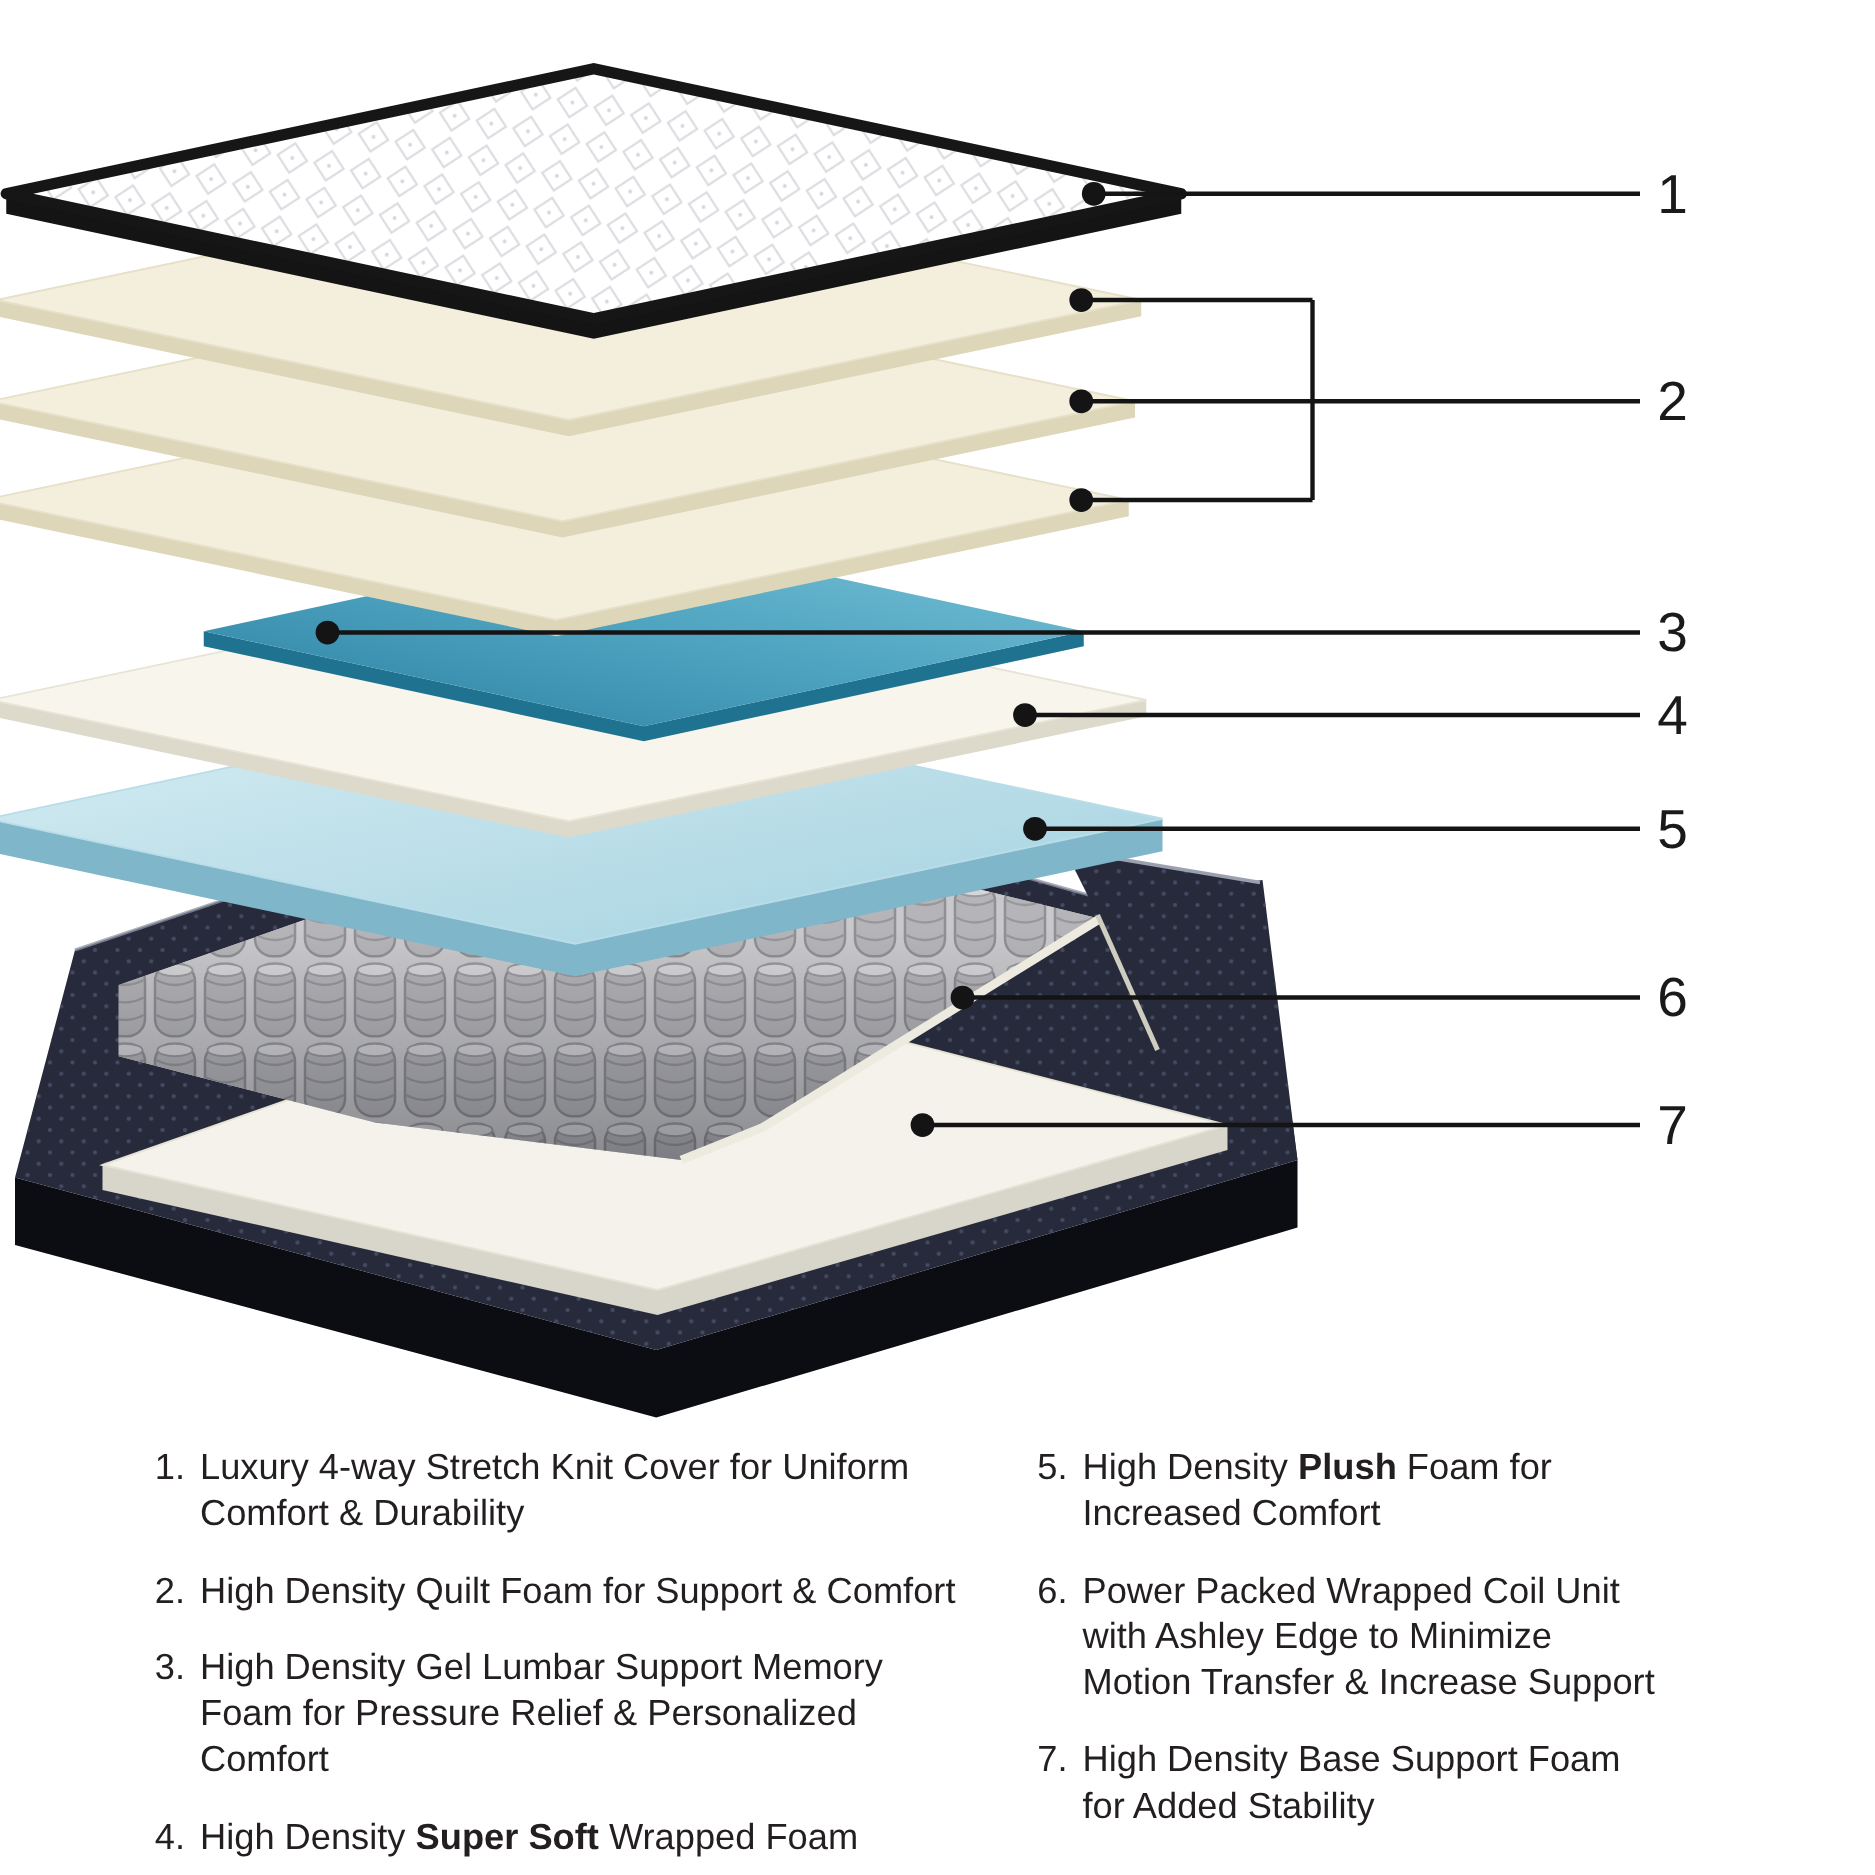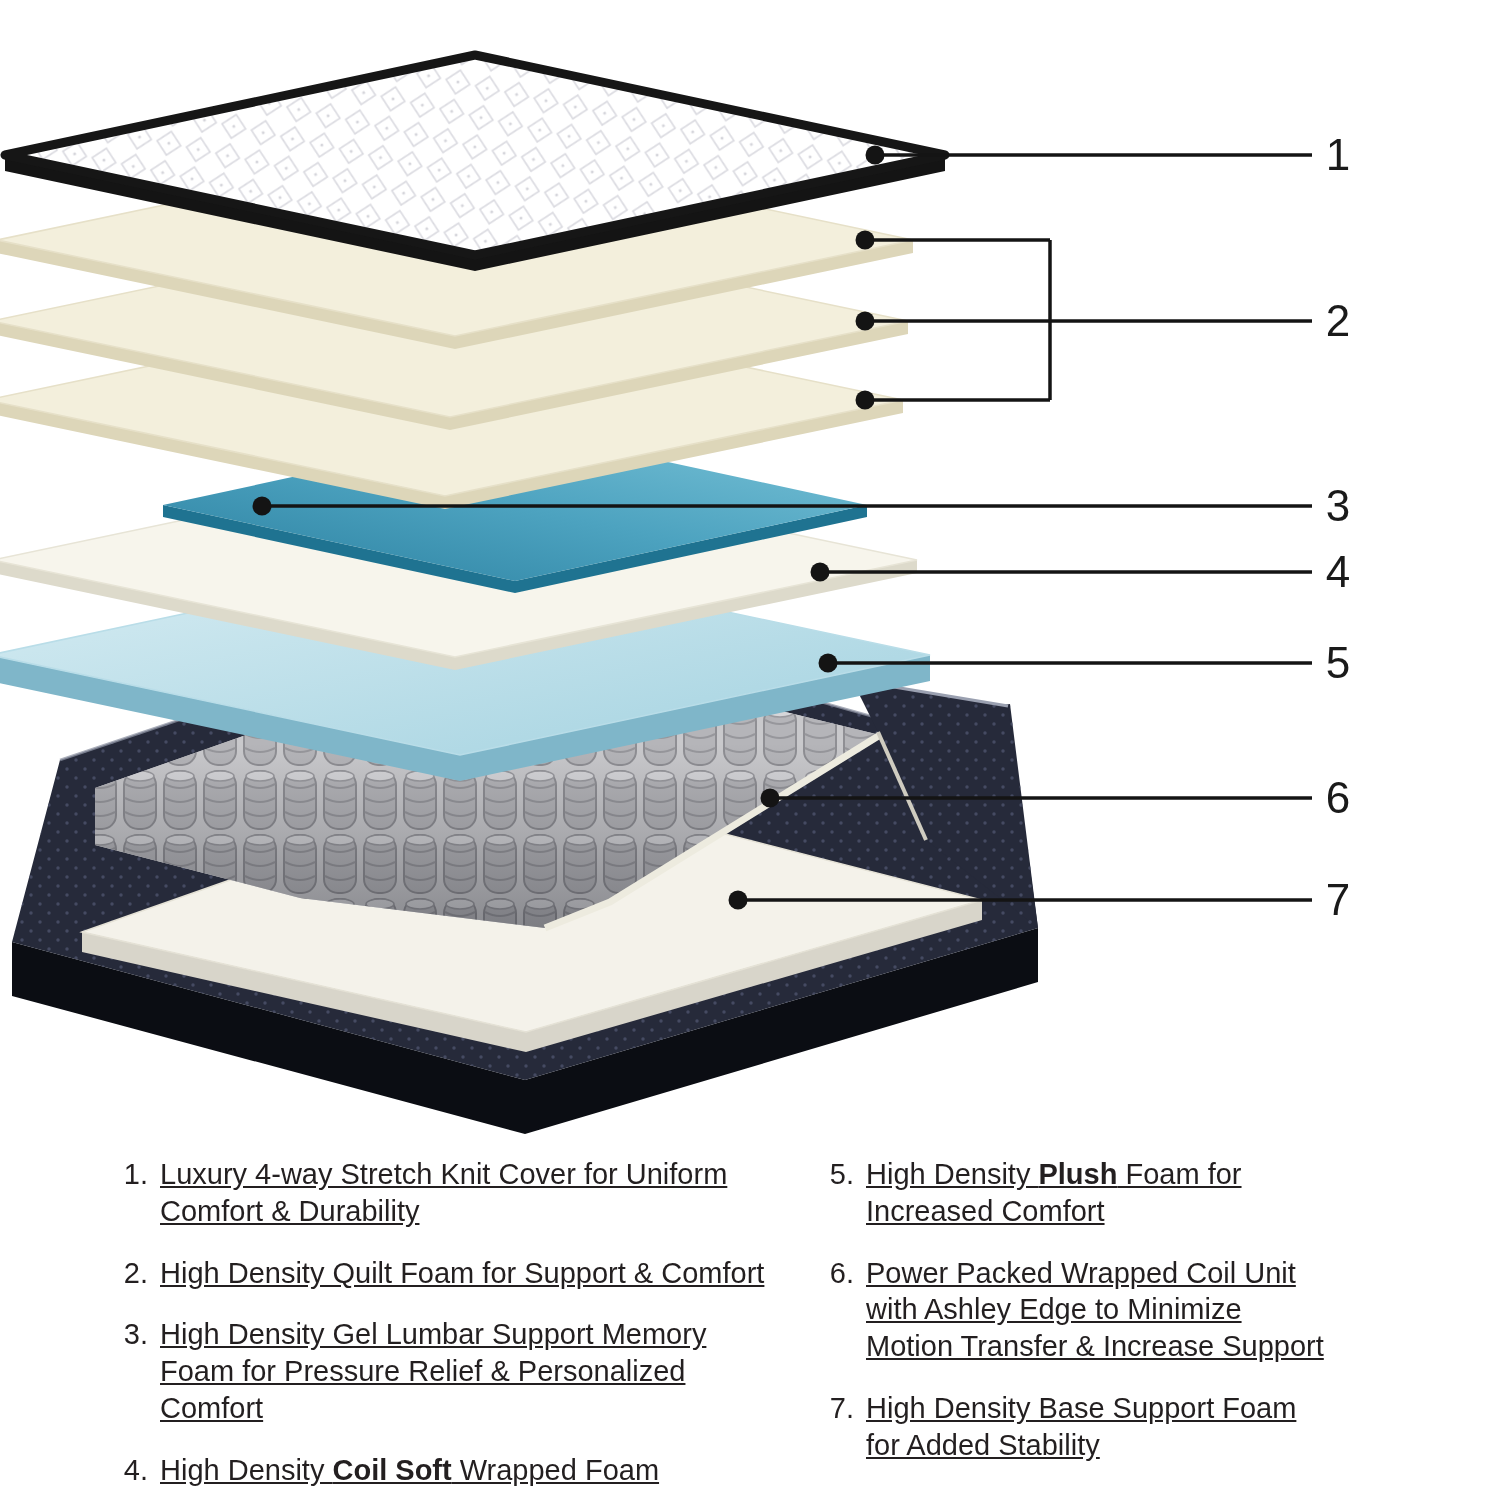--- a/index.html
+++ b/index.html
@@ -4,21 +4,21 @@
 <style>
   html,body{margin:0;padding:0;background:#ffffff;}
   .page{position:relative;width:1500px;height:1500px;background:#ffffff;overflow:hidden;
         font-family:"Liberation Sans",sans-serif;color:#231f20;}
   .diagram{position:absolute;left:0;top:0;}
   .legend-col{position:absolute;font-size:29px;line-height:1.27;font-weight:400;}
   .legend-left{left:112px;top:1156px;width:668px;}
   .legend-right{left:818px;top:1156px;width:514px;}
   .legend-item{display:flex;margin-bottom:25px;}
   .legend-item .num{min-width:36px;text-align:right;margin-right:12px;flex:0 0 auto;}
-  .legend-item .txt{flex:1 1 auto;text-decoration:underline;}
+  .legend-item .txt{flex:1 1 auto;}
   .legend-item strong{font-weight:700;}
   svg text{font-family:"Liberation Sans",sans-serif;}
 </style>
 </head>
 <body>
 
 <div class="page">
 
   <svg class="diagram" width="1500" height="1145" viewBox="0 0 1500 1145">
     <defs>
@@ -167,21 +167,21 @@
     <div class="legend-item">
       <span class="num">2.</span>
       <span class="txt"><span>High Density Quilt Foam for Support &amp; Comfort</span><strong></strong><span></span></span>
     </div>
     <div class="legend-item">
       <span class="num">3.</span>
       <span class="txt"><span>High Density Gel Lumbar Support Memory Foam for Pressure Relief &amp; Personalized Comfort</span><strong></strong><span></span></span>
     </div>
     <div class="legend-item">
       <span class="num">4.</span>
-      <span class="txt"><span>High Density </span><strong>Coil Soft</strong><span> Wrapped Foam</span></span>
+      <span class="txt"><span>High Density </span><strong>Super Soft</strong><span> Wrapped Foam</span></span>
     </div>
   </div>
 
   <div class="legend-col legend-right">
     <div class="legend-item">
       <span class="num">5.</span>
       <span class="txt"><span>High Density </span><strong>Plush</strong><span> Foam for Increased Comfort</span></span>
     </div>
     <div class="legend-item">
       <span class="num">6.</span>

